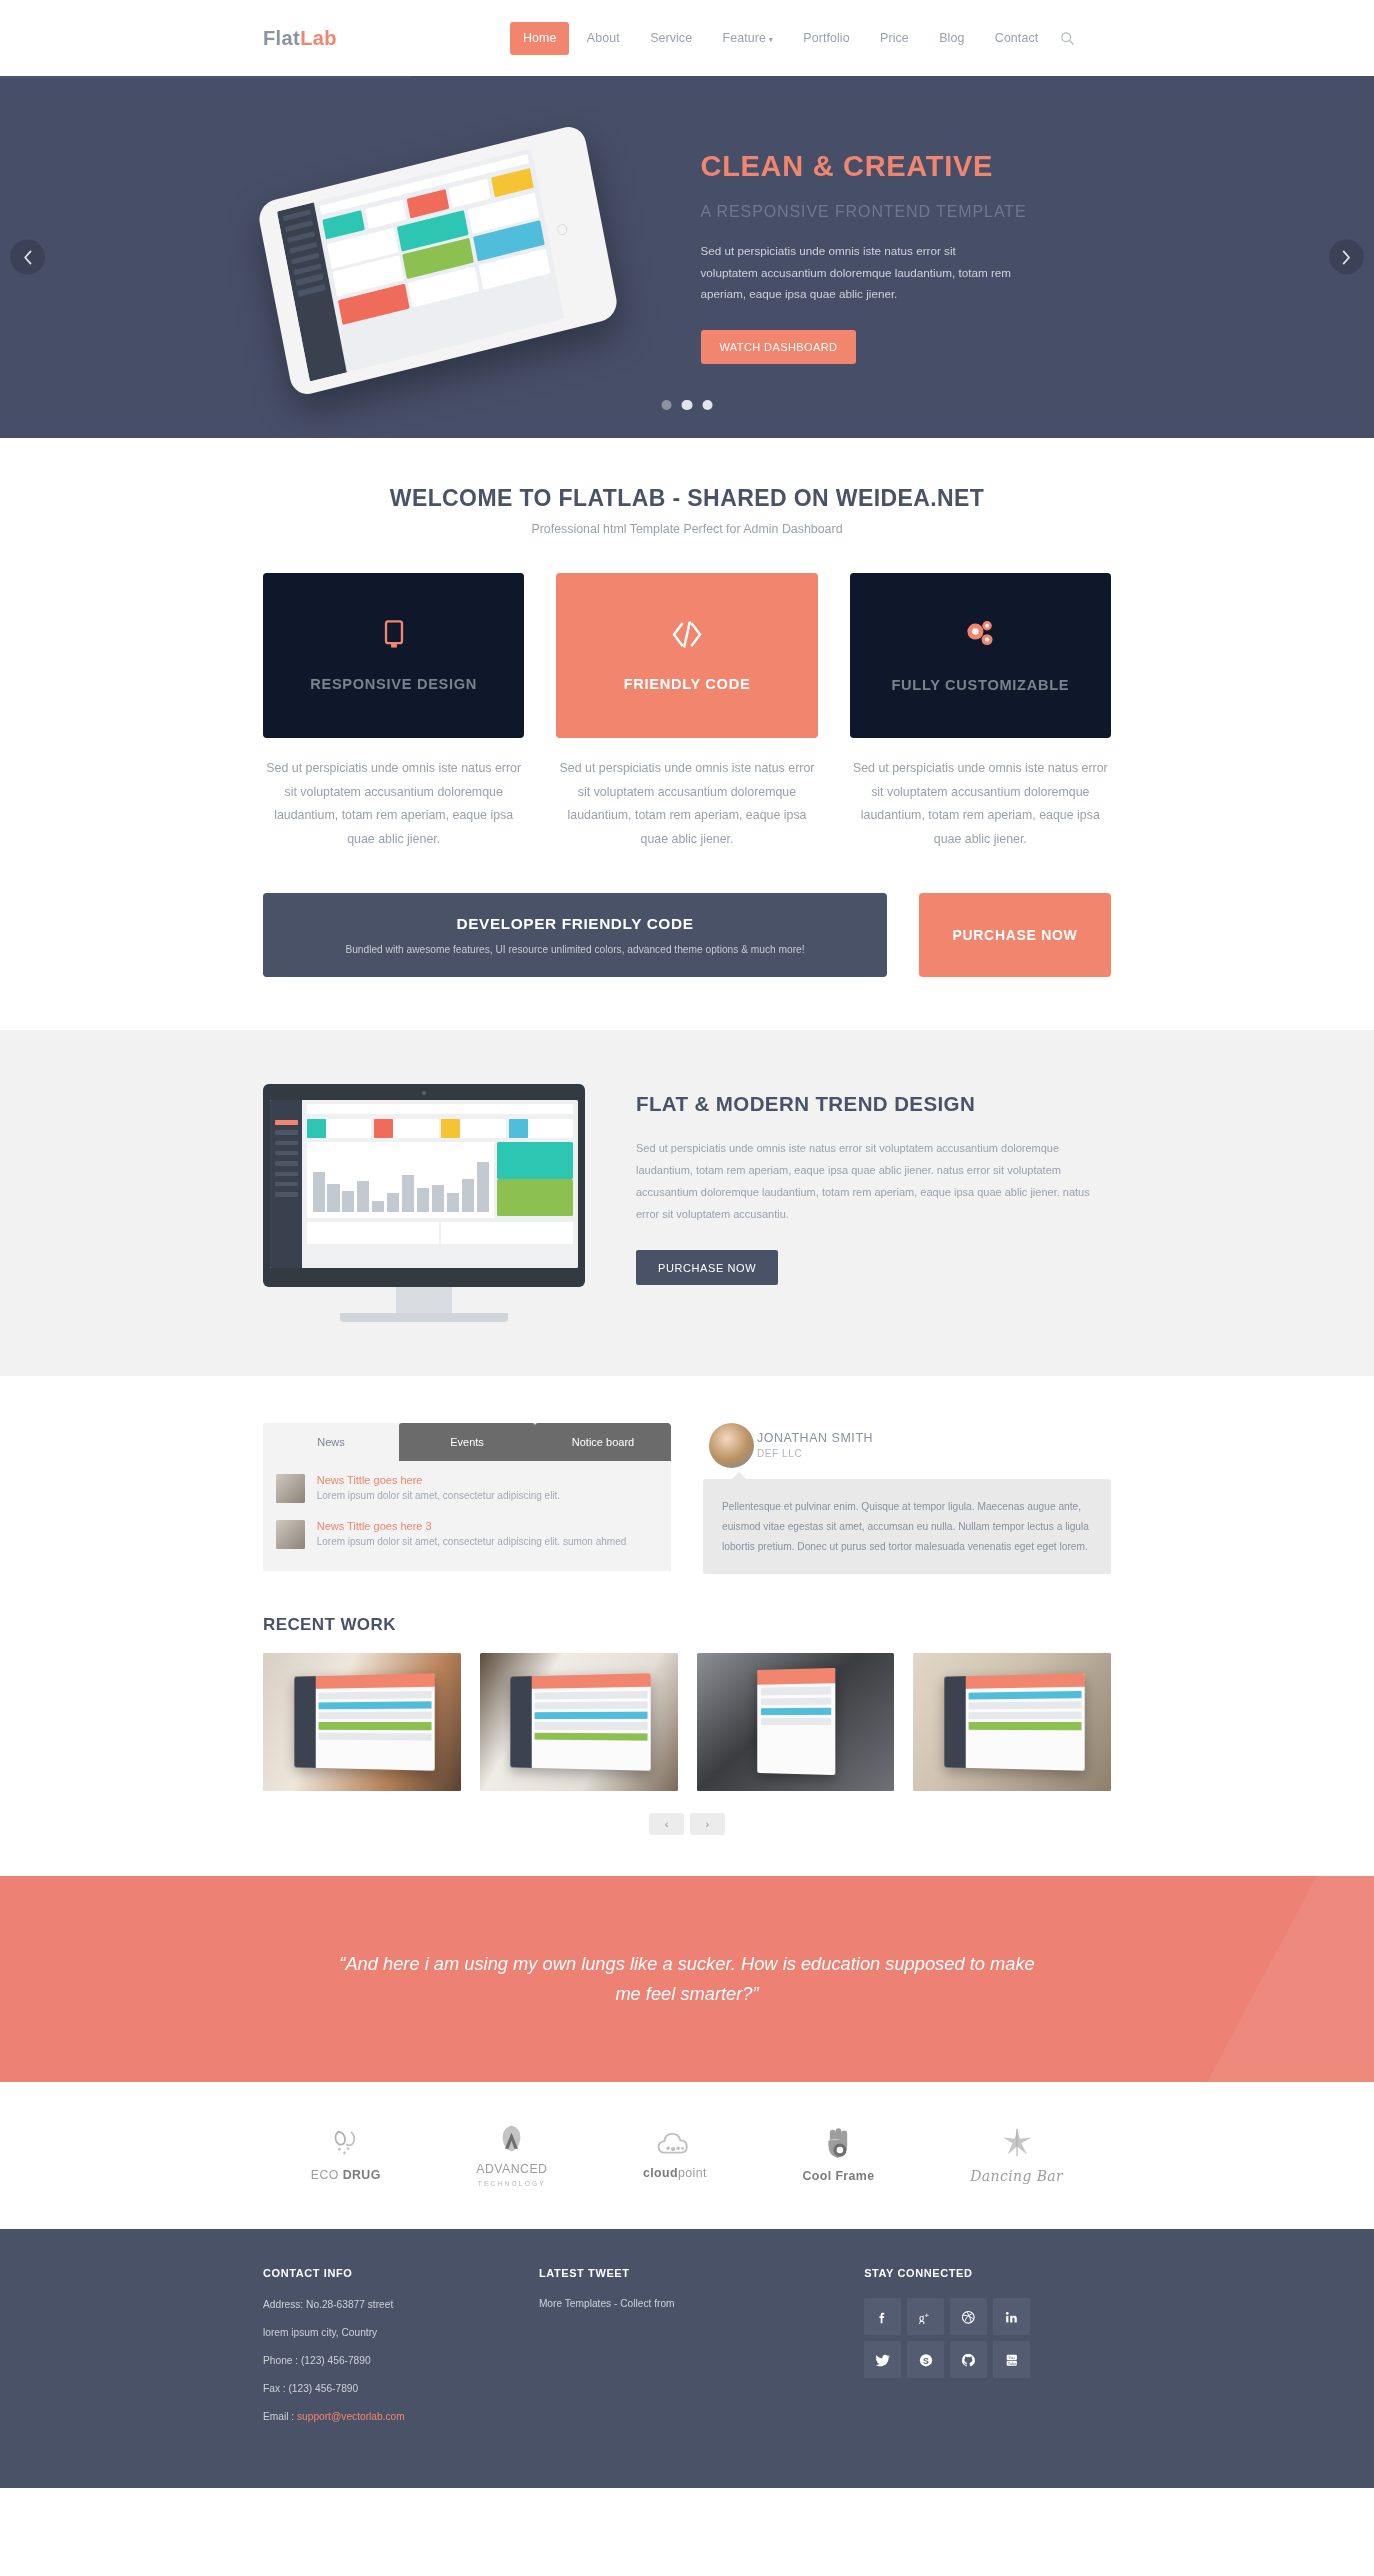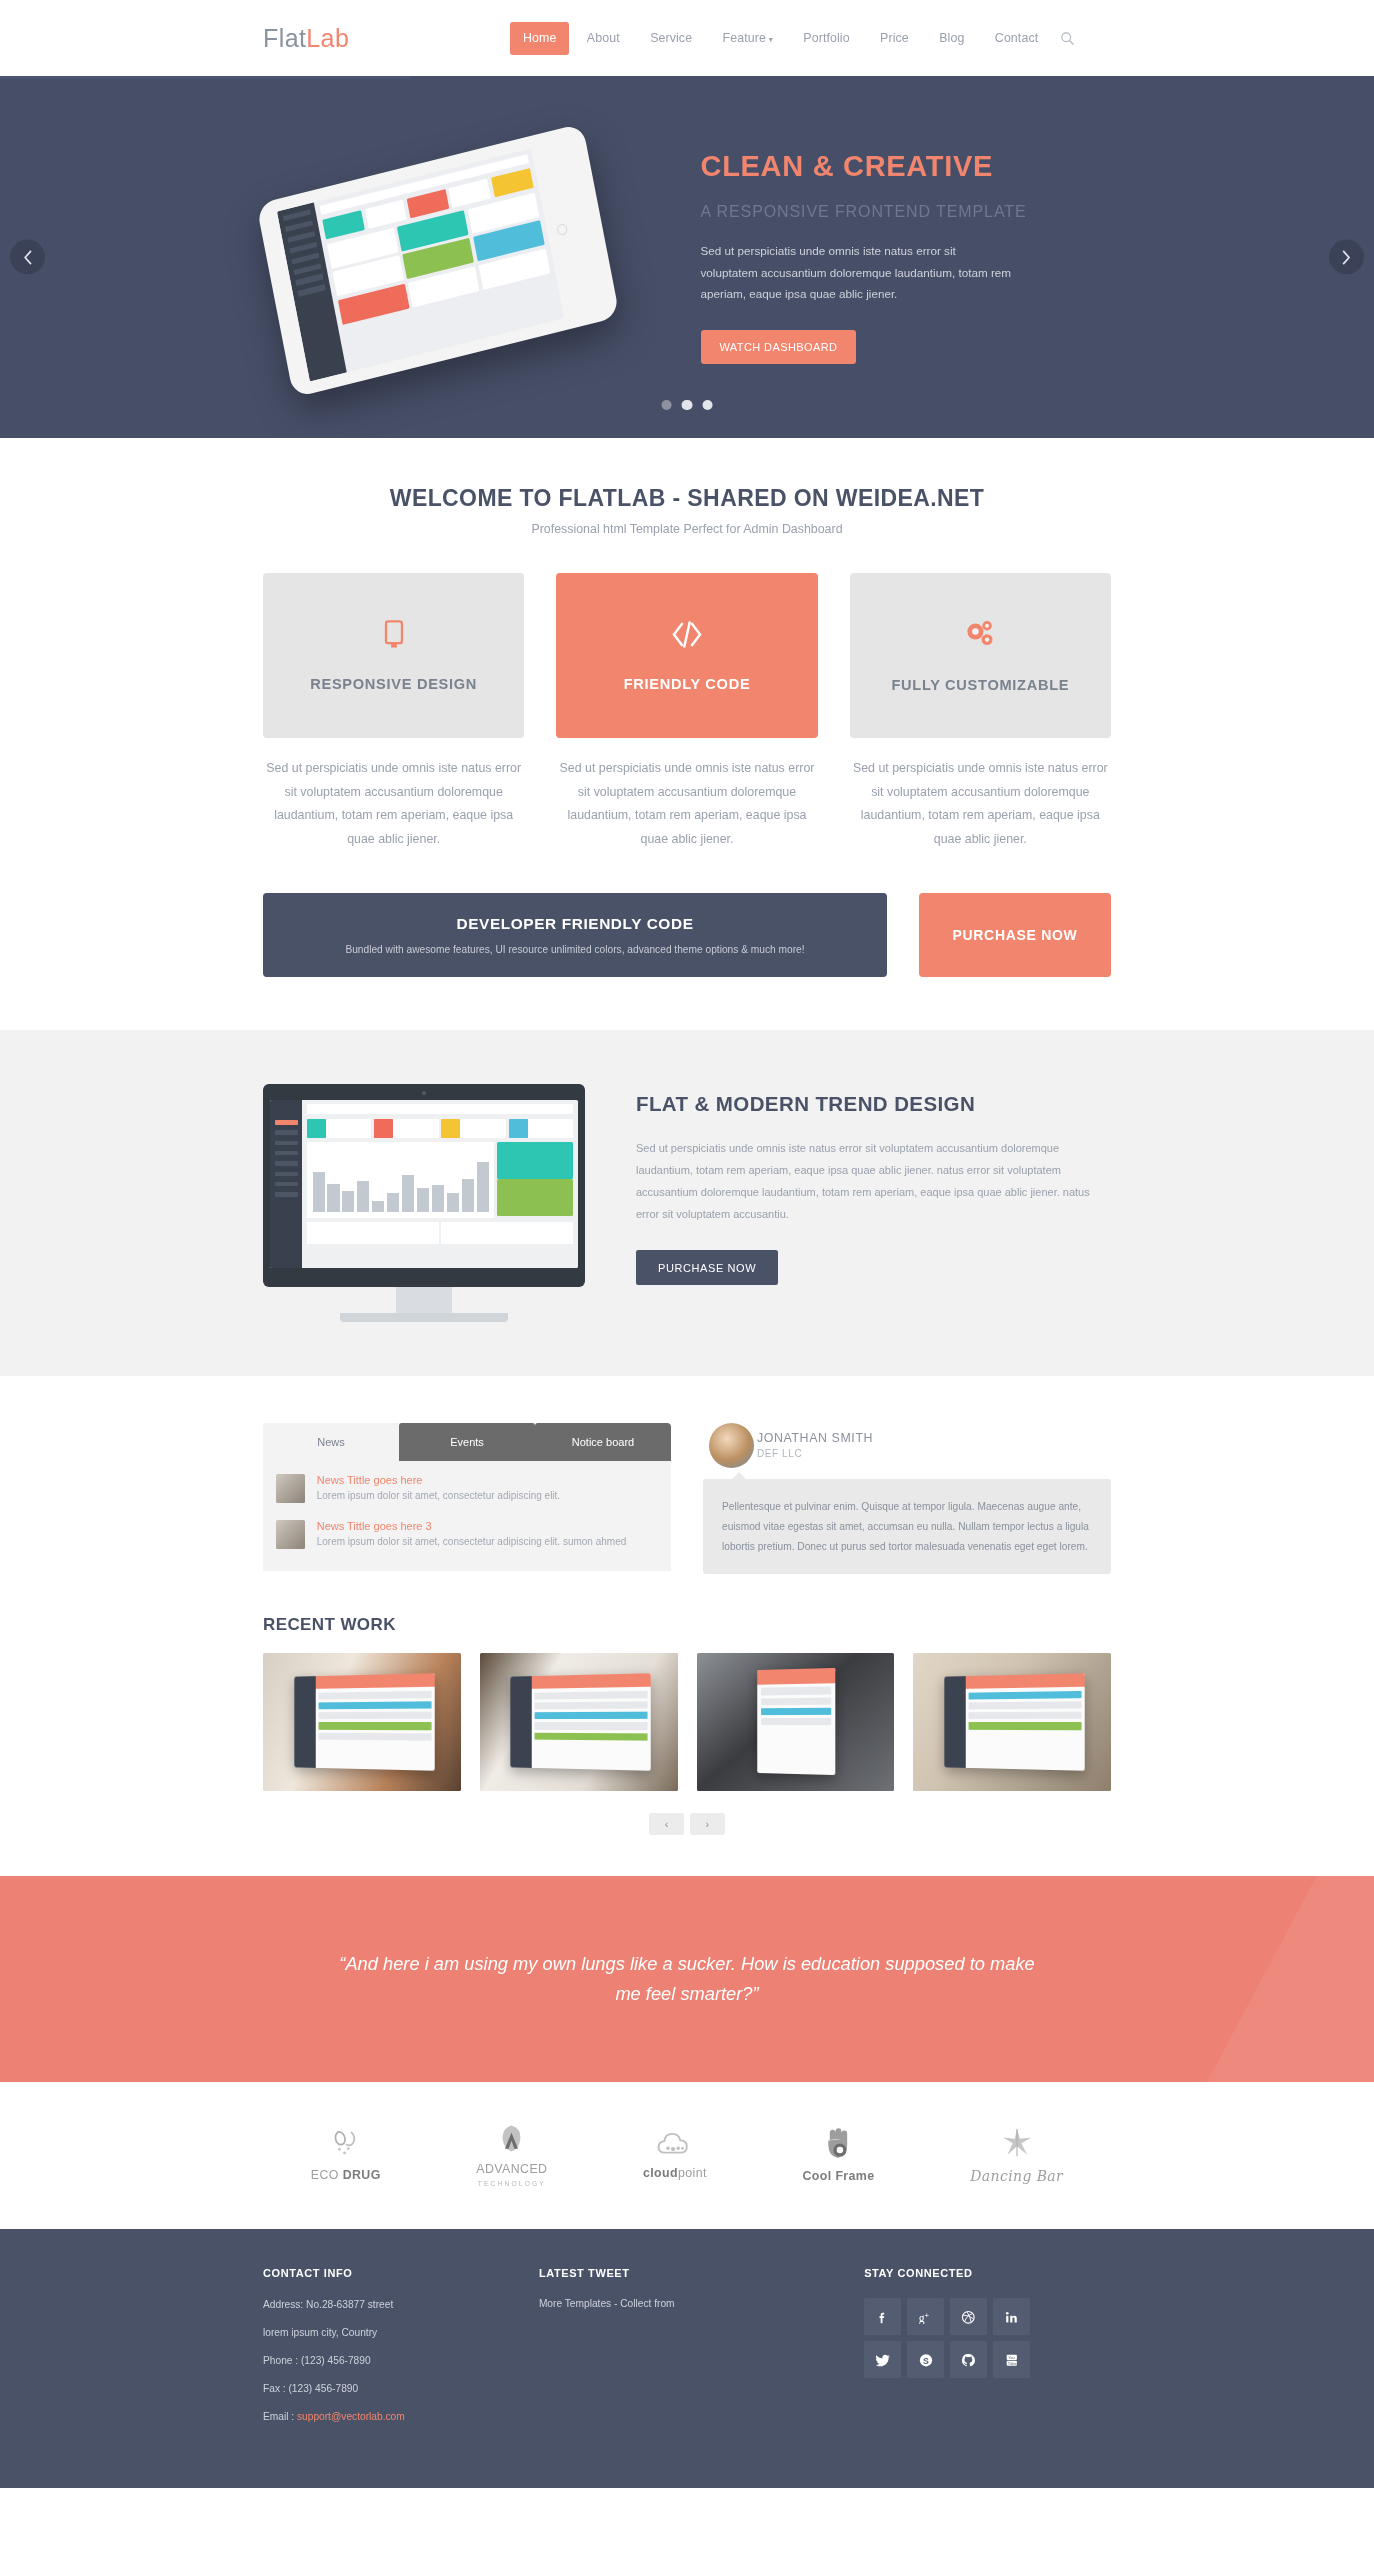--- a/index.html
+++ b/index.html
@@ -11,21 +11,21 @@
     -webkit-font-smoothing:antialiased;
   }
   .cond{font-family:"Liberation Sans Narrow","Liberation Sans",sans-serif;font-stretch:condensed;}
 
   
   .site-header{
     height:76px;background:#fff;display:flex;align-items:center;
     position:relative;z-index:20;
   }
   .header-inner{width:848px;margin:0 auto;display:flex;align-items:center;justify-content:space-between;}
-  .logo{font-size:25px;letter-spacing:0.4px;font-weight:400;}
+  .logo{font-size:20px;letter-spacing:0.4px;font-weight:700;}
   .logo .a{color:#8a93a0;}
   .logo .b{color:#f2856d;}
   .mainnav{display:flex;align-items:center;gap:4.4px;margin-right:32px;}
   .mainnav a{
     color:#9aa1ad;text-decoration:none;font-size:12.4px;padding:9.5px 13px;
     border-radius:2.9px;display:inline-block;letter-spacing:0.1px;
   }
   .mainnav a.active{background:#f2856d;color:#fff;}
   .caret{font-size:8px;margin-left:2.9px;}
   .search-btn{
@@ -98,21 +98,21 @@
   
   .welcome{padding:47px 0 0;text-align:center;background:#fff;}
   .welcome h2{
     font-size:23px;color:#4a5268;letter-spacing:0.4px;font-weight:700;margin-bottom:10.2px;
   }
   .welcome p{font-size:12.4px;color:#9aa1ad;}
 
   .features{display:flex;gap:32px;width:848px;margin:37px auto 0;}
   .feature{flex:1;}
   .feature-box{
-    height:165px;border-radius:3.7px;background:#e5e5e5;display:flex;flex-direction:column;
+    height:165px;border-radius:3.7px;background:#0f172a;display:flex;flex-direction:column;
     align-items:center;justify-content:center;gap:22px;cursor:pointer;
   }
   .feature-box.hl{background:#f2856d;}
   .feature-icon{font-size:32px;color:#f2856d;line-height:1;}
   .feature-box.hl .feature-icon{color:#fff;}
   .feature-title{font-size:14.6px;letter-spacing:0.7px;color:#7a828f;font-weight:700;}
   .feature-box.hl .feature-title{color:#fff;}
   .feature-desc{margin-top:19px;font-size:10.6px;line-height:1.9;color:#a3a9b4;}
 
   .cta-row{display:flex;gap:32px;width:848px;margin:42px auto 0;padding-bottom:53px;}

